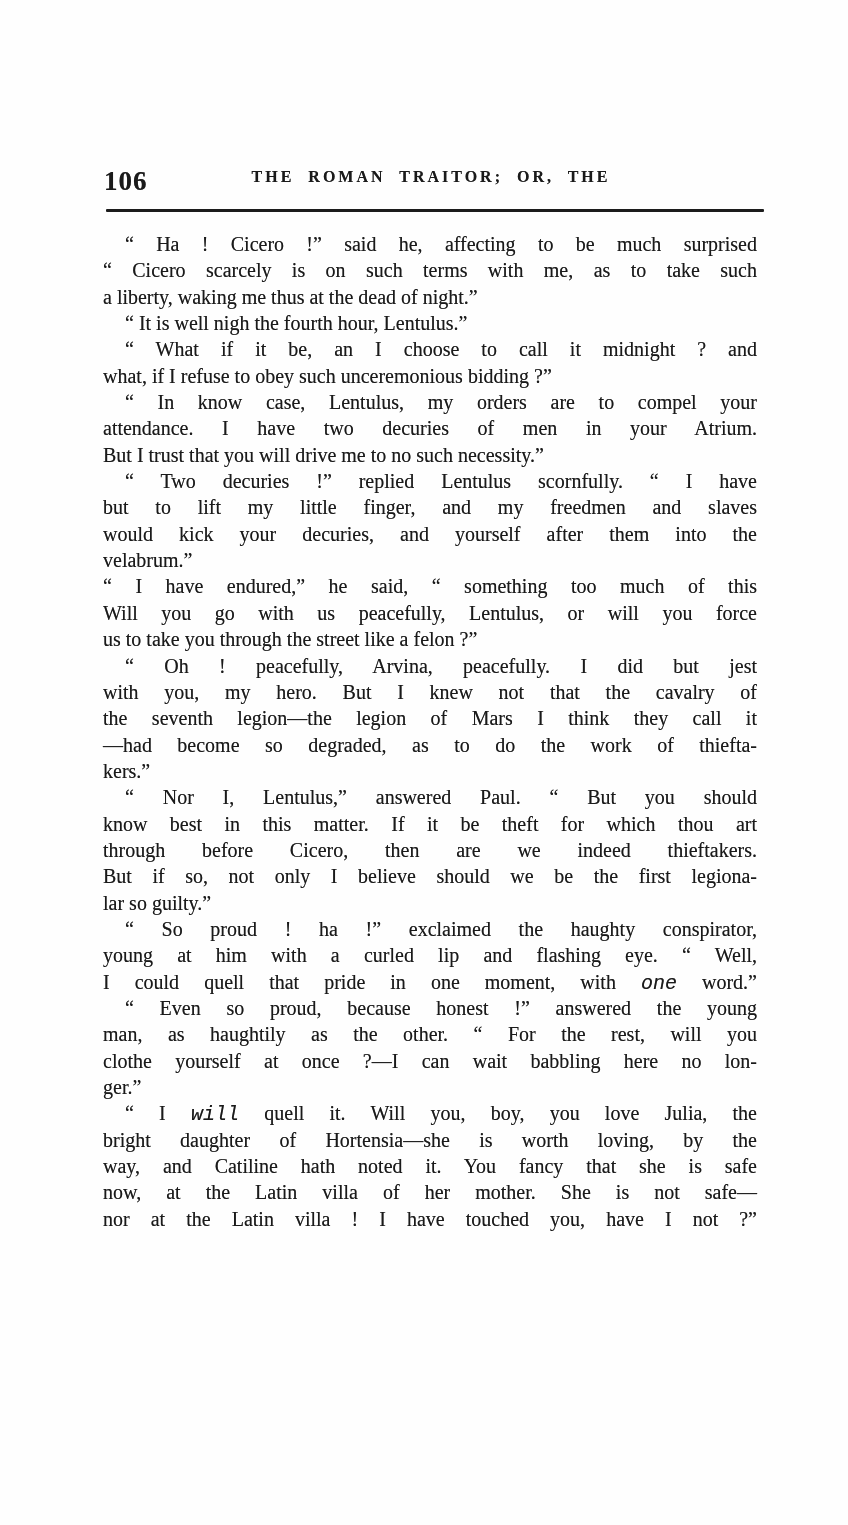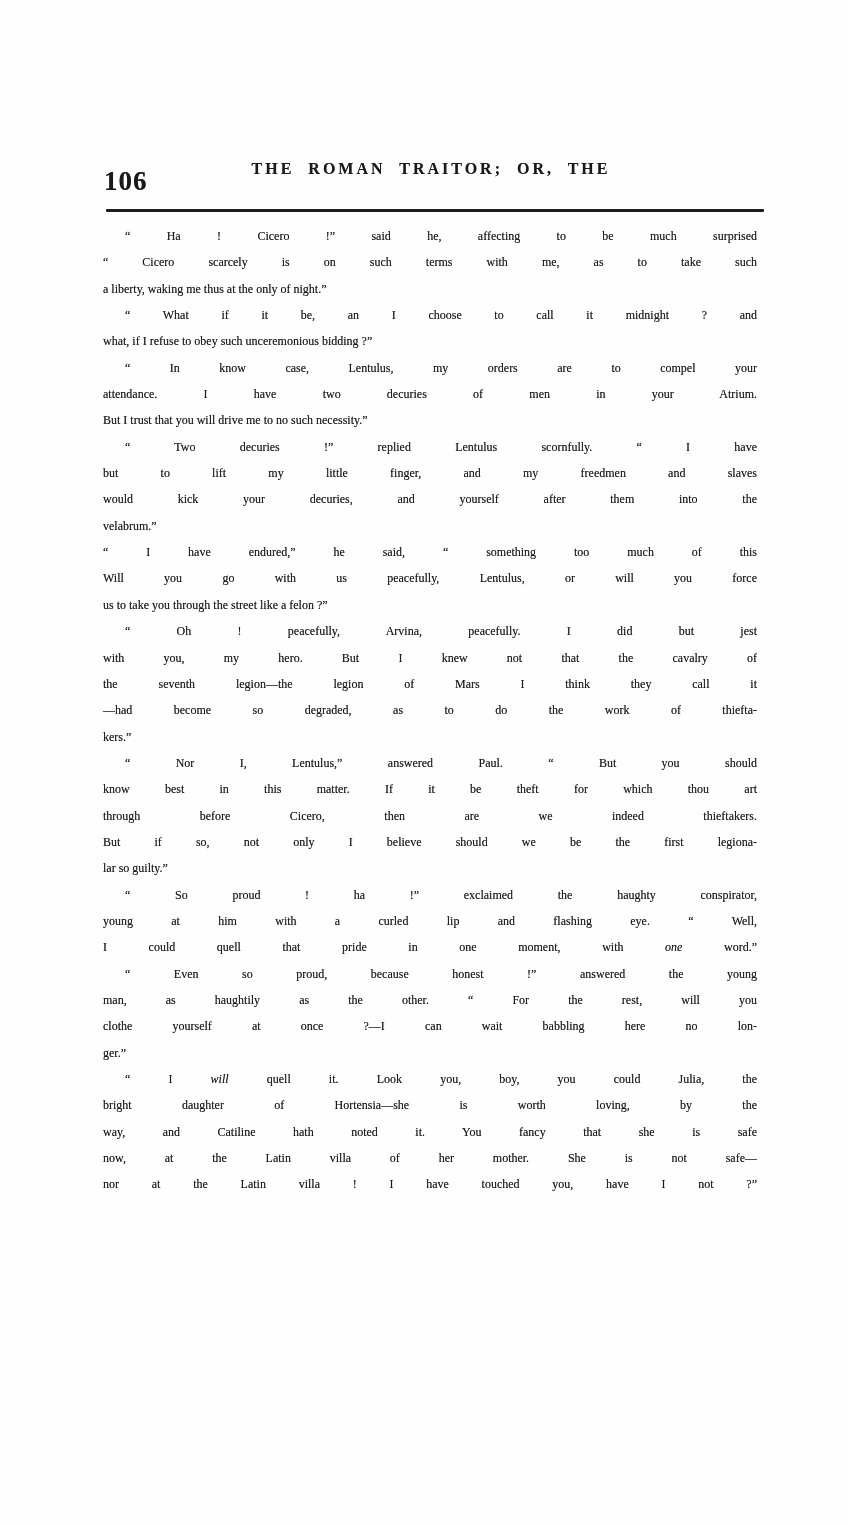--- a/index.html
+++ b/index.html
@@ -21,21 +21,21 @@
     left: 104px;
     top: 166px;
     font-size: 27px;
     font-weight: bold;
     letter-spacing: 1px;
     text-shadow: 0 0 0.5px rgba(0,0,0,0.55);
   }
   .running-header {
     position: absolute;
     left: 103px;
-    top: 160px;
+    top: 168px;
     width: 656px;
     text-align: center;
     font-size: 16px;
     font-weight: bold;
     letter-spacing: 3px;
     word-spacing: 7px;
     text-shadow: 0 0 0.5px rgba(0,0,0,0.5);
     white-space: nowrap;
   }
   .header-rule {
@@ -43,53 +43,55 @@
     left: 106px;
     top: 209px;
     width: 658px;
     height: 2.5px;
     background: #1c1c1c;
     border-radius: 1px;
   }
   .page-body {
     position: absolute;
     left: 103px;
-    top: 223px;
+    top: 231px;
     width: 654px;
-    font-size: 12px;
+    font-size: 20px;
     text-shadow: 0 0 0.6px rgba(0,0,0,0.5);
   }
   .line {
     height: 26.35px;
     line-height: 26.35px;
     text-align: justify;
     text-align-last: justify;
     white-space: normal;
   }
   .line.indent {
     text-indent: 22px;
   }
   .line.end {
     text-align-last: left;
   }
   .it {
     font-style: italic;
+    font-family: Liberation Mono, monospace;
   }
 </style>
 </head>
 <body>
 
 <div class="page" style="background: rgb(254, 254, 254); color: rgb(26, 26, 26);">
   <span class="page-number">106</span>
   <div class="running-header">THE ROMAN TRAITOR; OR, THE</div>
   <div class="header-rule"></div>
   <div class="page-body">
       <div class="line indent"><span>“ Ha ! Cicero !” said he, affecting to be much surprised</span></div>
       <div class="line"><span>“ Cicero scarcely is on such terms with me, as to take such</span></div>
-      <div class="line end"><span>a liberty, waking me thus at the only of night.”</span></div>
+      <div class="line end"><span>a liberty, waking me thus at the dead of night.”</span></div>
+      <div class="line indent end"><span>“ It is well nigh the fourth hour, Lentulus.”</span></div>
       <div class="line indent"><span>“ What if it be, an I choose to call it midnight ? and</span></div>
       <div class="line end"><span>what, if I refuse to obey such unceremonious bidding ?”</span></div>
       <div class="line indent"><span>“ In know case, Lentulus, my orders are to compel your</span></div>
       <div class="line"><span>attendance. I have two decuries of men in your Atrium.</span></div>
       <div class="line end"><span>But I trust that you will drive me to no such necessity.”</span></div>
       <div class="line indent"><span>“ Two decuries !” replied Lentulus scornfully. “ I have</span></div>
       <div class="line"><span>but to lift my little finger, and my freedmen and slaves</span></div>
       <div class="line"><span>would kick your decuries, and yourself after them into the</span></div>
       <div class="line end"><span>velabrum.”</span></div>
       <div class="line"><span>“ I have endured,” he said, “ something too much of this</span></div>
@@ -105,19 +107,19 @@
       <div class="line"><span>through before Cicero, then are we indeed thieftakers.</span></div>
       <div class="line"><span>But if so, not only I believe should we be the first legiona-</span></div>
       <div class="line end"><span>lar so guilty.”</span></div>
       <div class="line indent"><span>“ So proud ! ha !” exclaimed the haughty conspirator,</span></div>
       <div class="line"><span>young at him with a curled lip and flashing eye. “ Well,</span></div>
       <div class="line"><span>I could quell that pride in one moment, with </span><span class="it">one</span><span> word.”</span></div>
       <div class="line indent"><span>“ Even so proud, because honest !” answered the young</span></div>
       <div class="line"><span>man, as haughtily as the other. “ For the rest, will you</span></div>
       <div class="line"><span>clothe yourself at once ?—I can wait babbling here no lon-</span></div>
       <div class="line end"><span>ger.”</span></div>
-      <div class="line indent"><span>“ I </span><span class="it">will</span><span> quell it. Look you, boy, you could Julia, the</span></div>
+      <div class="line indent"><span>“ I </span><span class="it">will</span><span> quell it. Will you, boy, you love Julia, the</span></div>
       <div class="line"><span>bright daughter of Hortensia—she is worth loving, by the</span></div>
       <div class="line"><span>way, and Catiline hath noted it. You fancy that she is safe</span></div>
       <div class="line"><span>now, at the Latin villa of her mother. She is not safe—</span></div>
       <div class="line"><span>nor at the Latin villa ! I have touched you, have I not ?”</span></div>
     </div>
 </div>
 
 </body></html>

